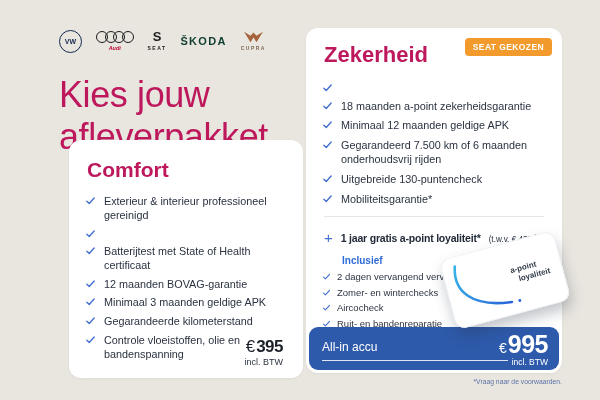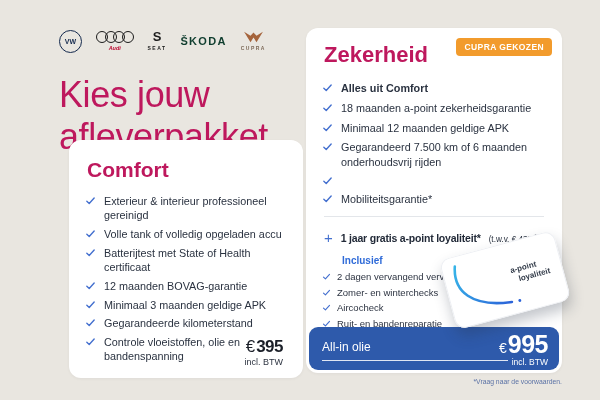--- a/index.html
+++ b/index.html
@@ -130,21 +130,20 @@
       <li>
         <span class="chk"><svg viewBox="0 0 12 12">
               <path d="M2 6.8 L4.6 9.2 L10 3.2" fill="none" stroke="#4470cf" stroke-width="1.5" stroke-linecap="round" stroke-linejoin="round"></path>
             </svg></span>
         <span class="txt">Exterieur &amp; interieur professioneel gereinigd</span>
       </li>
       <li>
         <span class="chk"><svg viewBox="0 0 12 12">
               <path d="M2 6.8 L4.6 9.2 L10 3.2" fill="none" stroke="#4470cf" stroke-width="1.5" stroke-linecap="round" stroke-linejoin="round"></path>
             </svg></span>
-        <span class="txt">Volle tank of volledig opgeladen accu</span>
       </li>
       <li>
         <span class="chk"><svg viewBox="0 0 12 12">
               <path d="M2 6.8 L4.6 9.2 L10 3.2" fill="none" stroke="#4470cf" stroke-width="1.5" stroke-linecap="round" stroke-linejoin="round"></path>
             </svg></span>
         <span class="txt">Batterijtest met State of Health certificaat</span>
       </li>
       <li>
         <span class="chk"><svg viewBox="0 0 12 12">
               <path d="M2 6.8 L4.6 9.2 L10 3.2" fill="none" stroke="#4470cf" stroke-width="1.5" stroke-linecap="round" stroke-linejoin="round"></path>
@@ -172,29 +171,28 @@
     </ul>
     <div class="price">
       <div class="price-line">
         <span class="euro">€</span><span class="amount">395</span>
       </div>
       <div class="vat">incl. BTW</div>
     </div>
   </section>
 
   <section class="card zekerheid">
-    <div class="badge">CUPRA GEKOZEN</div>
+    <div class="badge">SEAT GEKOZEN</div>
     <h2>Zekerheid</h2>
 
     <ul class="list z-list">
       <li class="first">
         <span class="chk"><svg viewBox="0 0 12 12">
               <path d="M2 6.8 L4.6 9.2 L10 3.2" fill="none" stroke="#4470cf" stroke-width="1.5" stroke-linecap="round" stroke-linejoin="round"></path>
             </svg></span>
-        <span class="txt">Alles uit Comfort</span>
       </li>
       <li>
         <span class="chk"><svg viewBox="0 0 12 12">
               <path d="M2 6.8 L4.6 9.2 L10 3.2" fill="none" stroke="#4470cf" stroke-width="1.5" stroke-linecap="round" stroke-linejoin="round"></path>
             </svg></span>
         <span class="txt">18 maanden a-point zekerheidsgarantie</span>
       </li>
       <li>
         <span class="chk"><svg viewBox="0 0 12 12">
               <path d="M2 6.8 L4.6 9.2 L10 3.2" fill="none" stroke="#4470cf" stroke-width="1.5" stroke-linecap="round" stroke-linejoin="round"></path>
@@ -204,20 +202,21 @@
       <li>
         <span class="chk"><svg viewBox="0 0 12 12">
               <path d="M2 6.8 L4.6 9.2 L10 3.2" fill="none" stroke="#4470cf" stroke-width="1.5" stroke-linecap="round" stroke-linejoin="round"></path>
             </svg></span>
         <span class="txt">Gegarandeerd 7.500 km of 6 maanden onderhoudsvrij rijden</span>
       </li>
       <li>
         <span class="chk"><svg viewBox="0 0 12 12">
               <path d="M2 6.8 L4.6 9.2 L10 3.2" fill="none" stroke="#4470cf" stroke-width="1.5" stroke-linecap="round" stroke-linejoin="round"></path>
             </svg></span>
+        <span class="txt">Uitgebreide 130-puntencheck</span>
       </li>
       <li>
         <span class="chk"><svg viewBox="0 0 12 12">
               <path d="M2 6.8 L4.6 9.2 L10 3.2" fill="none" stroke="#4470cf" stroke-width="1.5" stroke-linecap="round" stroke-linejoin="round"></path>
             </svg></span>
         <span class="txt">Mobiliteitsgarantie*</span>
       </li>
     </ul>
 
     <div class="divider"></div>
@@ -268,21 +267,21 @@
         <path d="M14 10 C 6 34 20 54 60 59" fill="none" stroke="url(#sw)" stroke-width="2.6" stroke-linecap="round"></path>
         <circle cx="68" cy="59.6" r="1.5" fill="#2b63d9"></circle>
       </svg>
       <div class="loyalty-text">
         <span>a-point</span>
         <span>loyaliteit</span>
       </div>
     </div>
 
     <div class="price-bar">
-      <span class="bar-label">All-in olie</span>
+      <span class="bar-label">All-in accu</span>
       <div class="bar-underline"></div>
       <div class="bar-price">
         <div class="price-line">
           <span class="euro">€</span><span class="amount">995</span>
         </div>
         <div class="vat">incl. BTW</div>
       </div>
     </div>
   </section>
 

